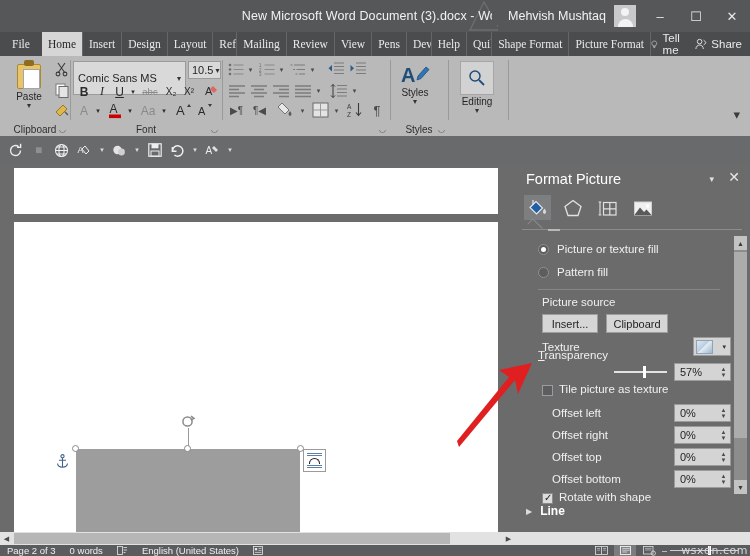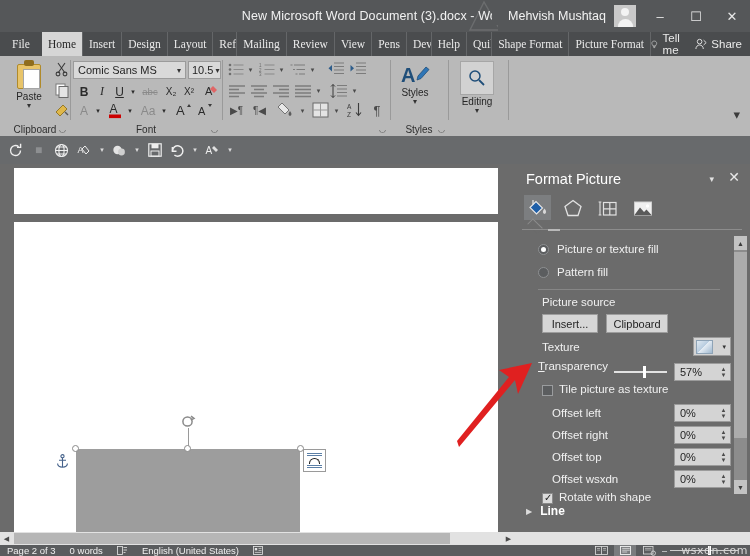--- a/index.html
+++ b/index.html
@@ -421,21 +421,21 @@
           <path d="M2 9 L9 2 L13 6 L6 13 Z" fill="#e0b84a" stroke="#8d7020" stroke-width="0.9"></path>
           <path d="M11 9 l3 3" stroke="#5a5a5a" stroke-width="1.4"></path>
         </svg>
     </div>
     <div class="grp-label">Clipboard</div>
     <div class="dlg-launch" style="right:4px;">◡</div>
   </div>
   <div class="grp-sep" style="left:70px;"></div>
 
   <div class="rib-group" style="left:70px; width:152px;">
-    <div class="fontbox" style="left:3px; top:5px; width:113px; height:18px;">
+    <div class="fontbox" style="left:3px; top:5px; width:113px; height:34px;">
       <span style="padding-left:4px;">Comic Sans MS</span>
       <span class="fb-caret">▾</span>
     </div>
     <div class="fontbox" style="left:118px; top:5px; width:33px; height:18px;">
       <span style="padding-left:3px;">10.5</span>
       <span class="fb-caret" style="padding:0 2px;">▾</span>
     </div>
 
     <div class="f-btn" style="left:6px; top:27px; width:16px; height:17px; font-weight:bold;">B</div>
     <div class="f-btn" style="left:25px; top:27px; width:14px; height:17px; font-style:italic; font-family:'Liberation Serif',serif;">I</div>
@@ -770,21 +770,21 @@
 
     <div class="btn" style="left:28px; top:82px; width:56px;">Insert...</div>
     <div class="btn" style="left:92px; top:82px; width:62px;">Clipboard</div>
 
     <div class="lbl" style="left:28px; top:109px;">Texture</div>
     <div class="texbtn" style="left:179px; top:105px;">
       <span class="tex-sw"></span>
       <span class="tex-car">▾</span>
     </div>
 
-    <div class="lbl" style="left:24px; top:128px;"><span class="u">T</span>ransparency</div>
+    <div class="lbl" style="left:24px; top:117px;"><span class="u">T</span>ransparency</div>
     <div class="slider" style="left:100px; top:134px; width:53px;">
       <div class="sl-track"></div>
       <div class="sl-thumb" style="left:29px;"></div>
     </div>
     <div class="spin" style="left:160px; top:131px; width:57px;">
       <span class="val">57%</span>
       <span class="arrows">
           <span>▲</span>
           <span>▼</span>
         </span>
@@ -813,21 +813,21 @@
 
     <div class="lbl" style="left:38px; top:219px;">Offset top</div>
     <div class="spin" style="left:160px; top:216px; width:57px;">
       <span class="val">0%</span>
       <span class="arrows">
           <span>▲</span>
           <span>▼</span>
         </span>
     </div>
 
-    <div class="lbl" style="left:38px; top:241px;">Offset wsxdn</div>
+    <div class="lbl" style="left:38px; top:241px;">Offset bottom</div>
     <div class="spin" style="left:160px; top:238px; width:57px;">
       <span class="val">0%</span>
       <span class="arrows">
           <span>▲</span>
           <span>▼</span>
         </span>
     </div>
 
     <div class="chk on" style="left:28px; top:261px;"></div>
     <div class="lbl" style="left:45px; top:259px;">Rotate with shape</div>

